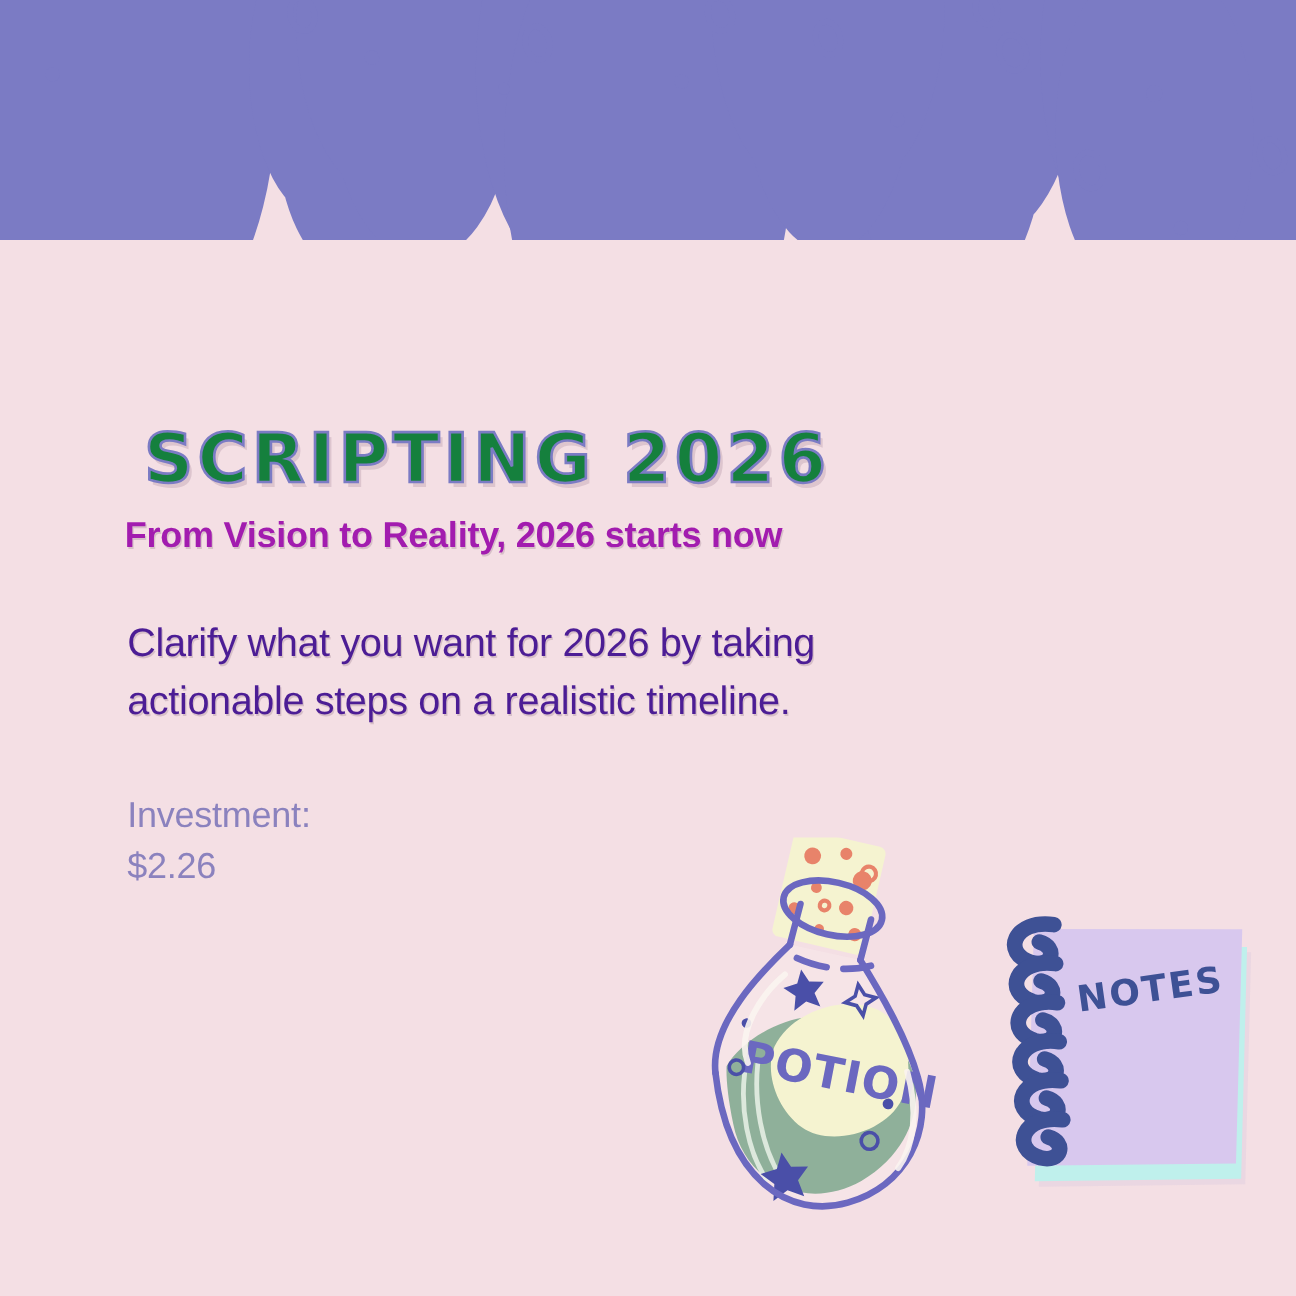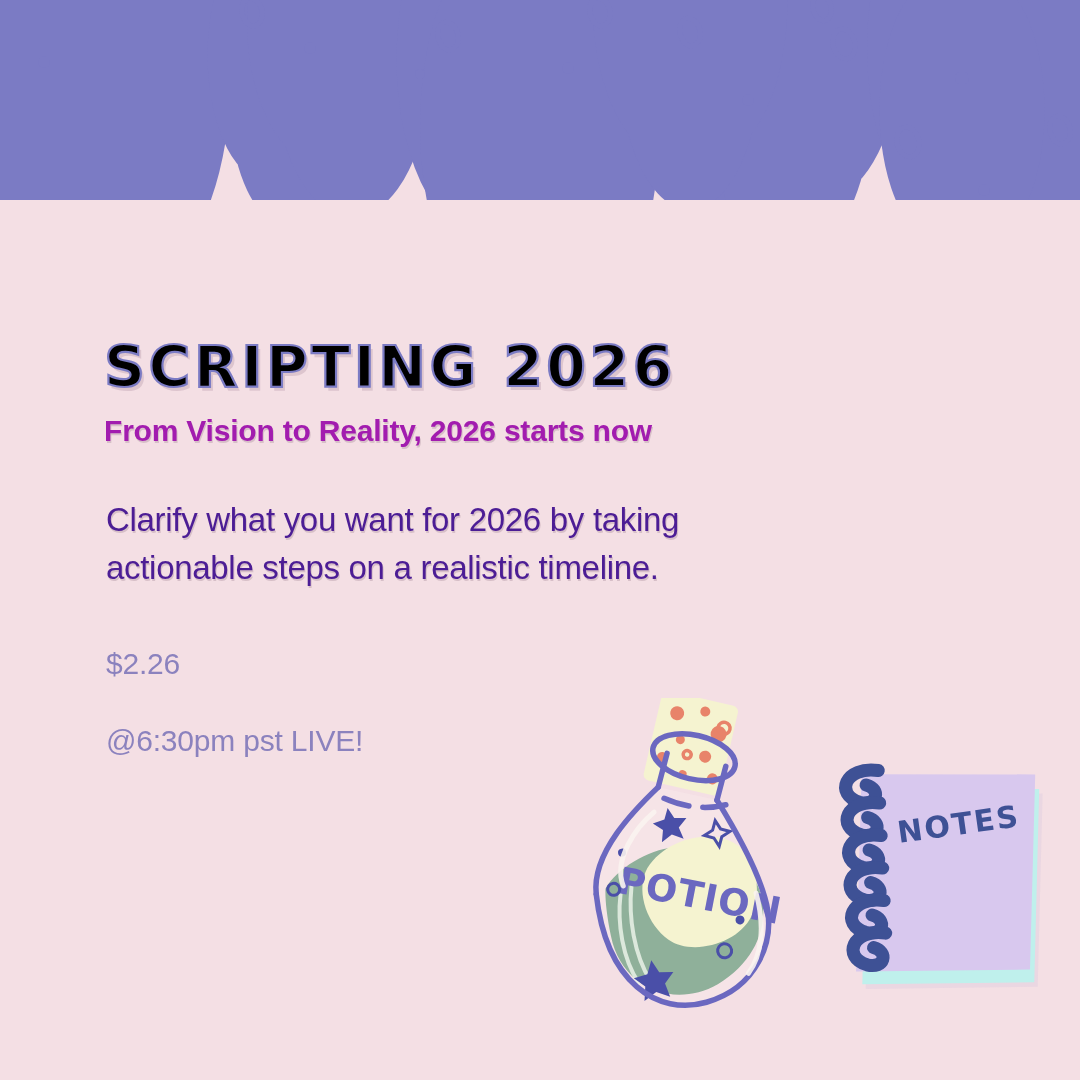--- a/index.html
+++ b/index.html
@@ -33,27 +33,27 @@
 
   
   #text-block {
     position: absolute;
     left: 104px;
     top: 338px;
     width: 760px;
   }
 
   #title {
-    margin: 0;
+    margin: 16px;
     font-family: "DejaVu Sans", sans-serif;
     font-size: 57px;
     font-weight: 700;
     letter-spacing: 3.5px;
     line-height: 1.02;
-    color: #000000;
+    color: #15803d;
     text-transform: uppercase;
     text-shadow: 3px 4px 0 rgba(160,130,150,0.28);
     -webkit-text-stroke: 2.2px #7B7BC4;
     white-space: nowrap;
   }
 
   #subtitle {
     margin: 18px 0 0 0;
     font-size: 30px;
     font-weight: 700;
@@ -165,23 +165,23 @@
 
   <div id="text-block">
 
     <h1 id="title">Scripting 2026</h1>
 
     <p id="subtitle">From Vision to Reality, 2026 starts now</p>
 
     <p id="description">Clarify what you want for 2026 by taking actionable steps on a realistic timeline.</p>
 
     <div id="details">
+      <div class="detail-line">Investment:</div>
       <div class="detail-line">$2.26</div>
       <div id="date-group">
-        <div class="detail-line">@6:30pm pst LIVE!</div>
       </div>
     </div>
 
   </div>
 
   <svg id="potion-bottle" viewBox="0 0 250 330" xmlns="http://www.w3.org/2000/svg">
     <g transform="rotate(-9 125 175)">
 
       <g transform="rotate(22 152 48)">
         <rect x="112" y="2" width="78" height="92" rx="6" fill="#F5F3D0"></rect>

